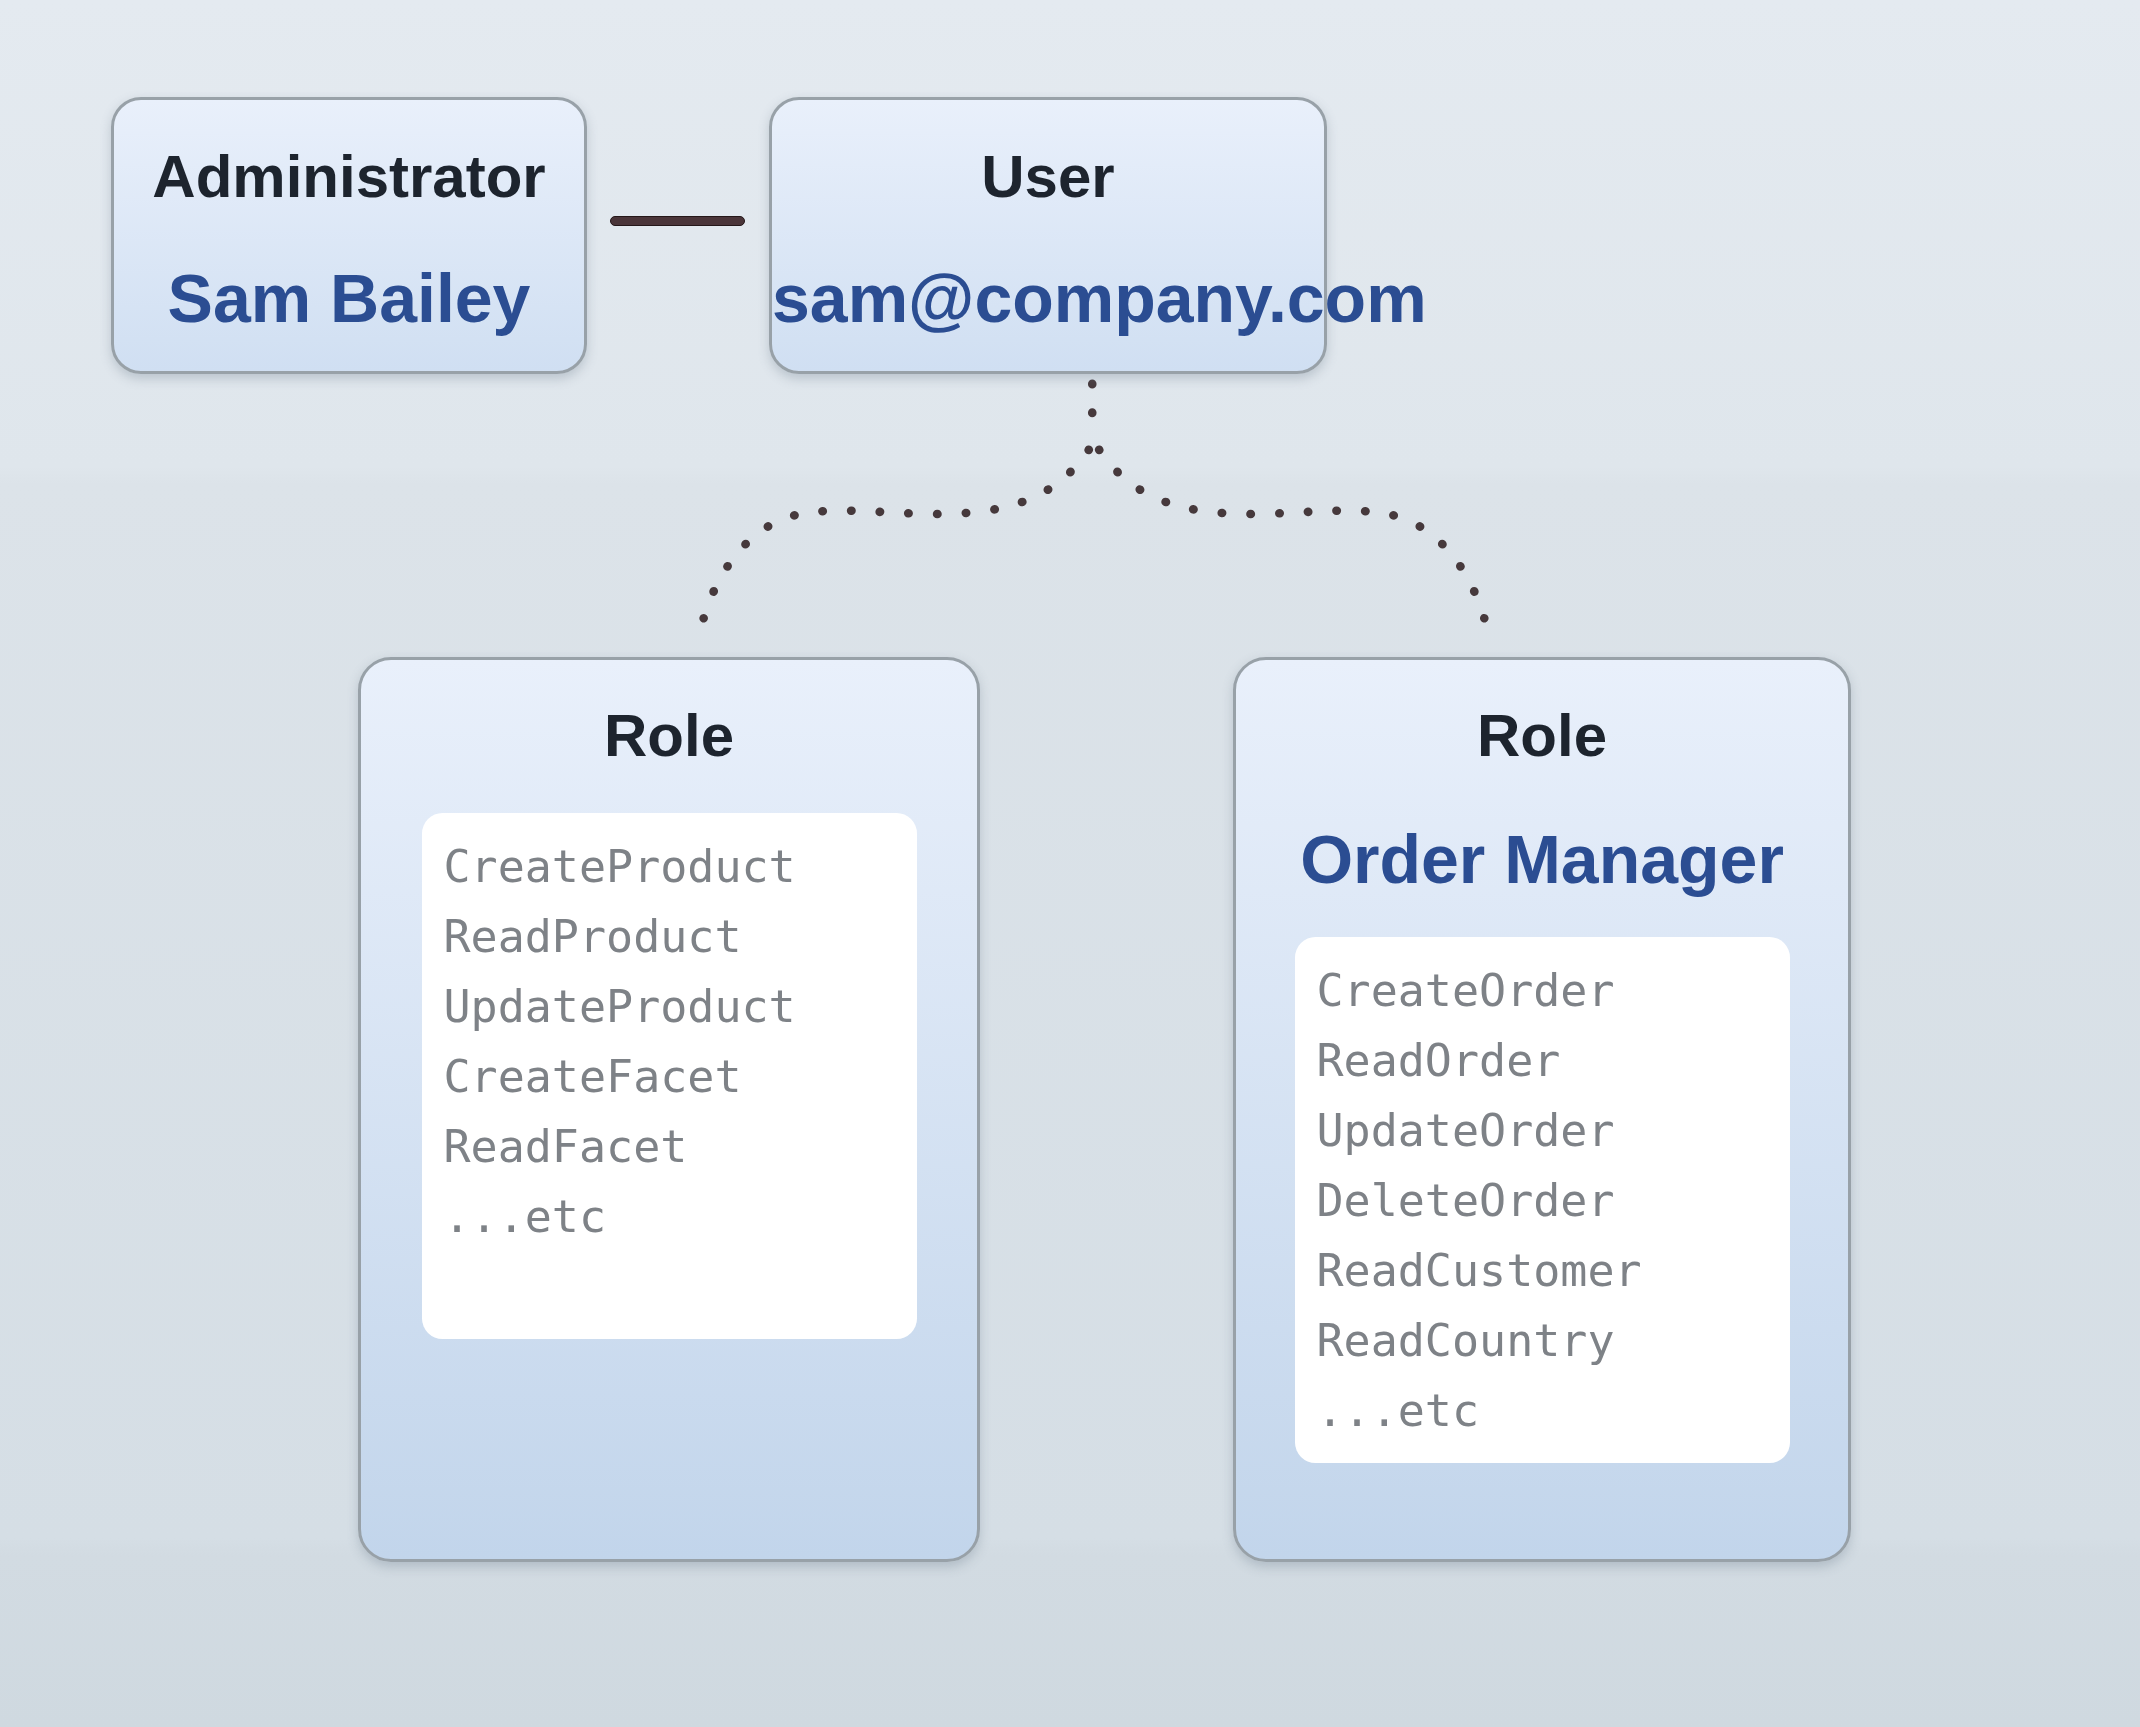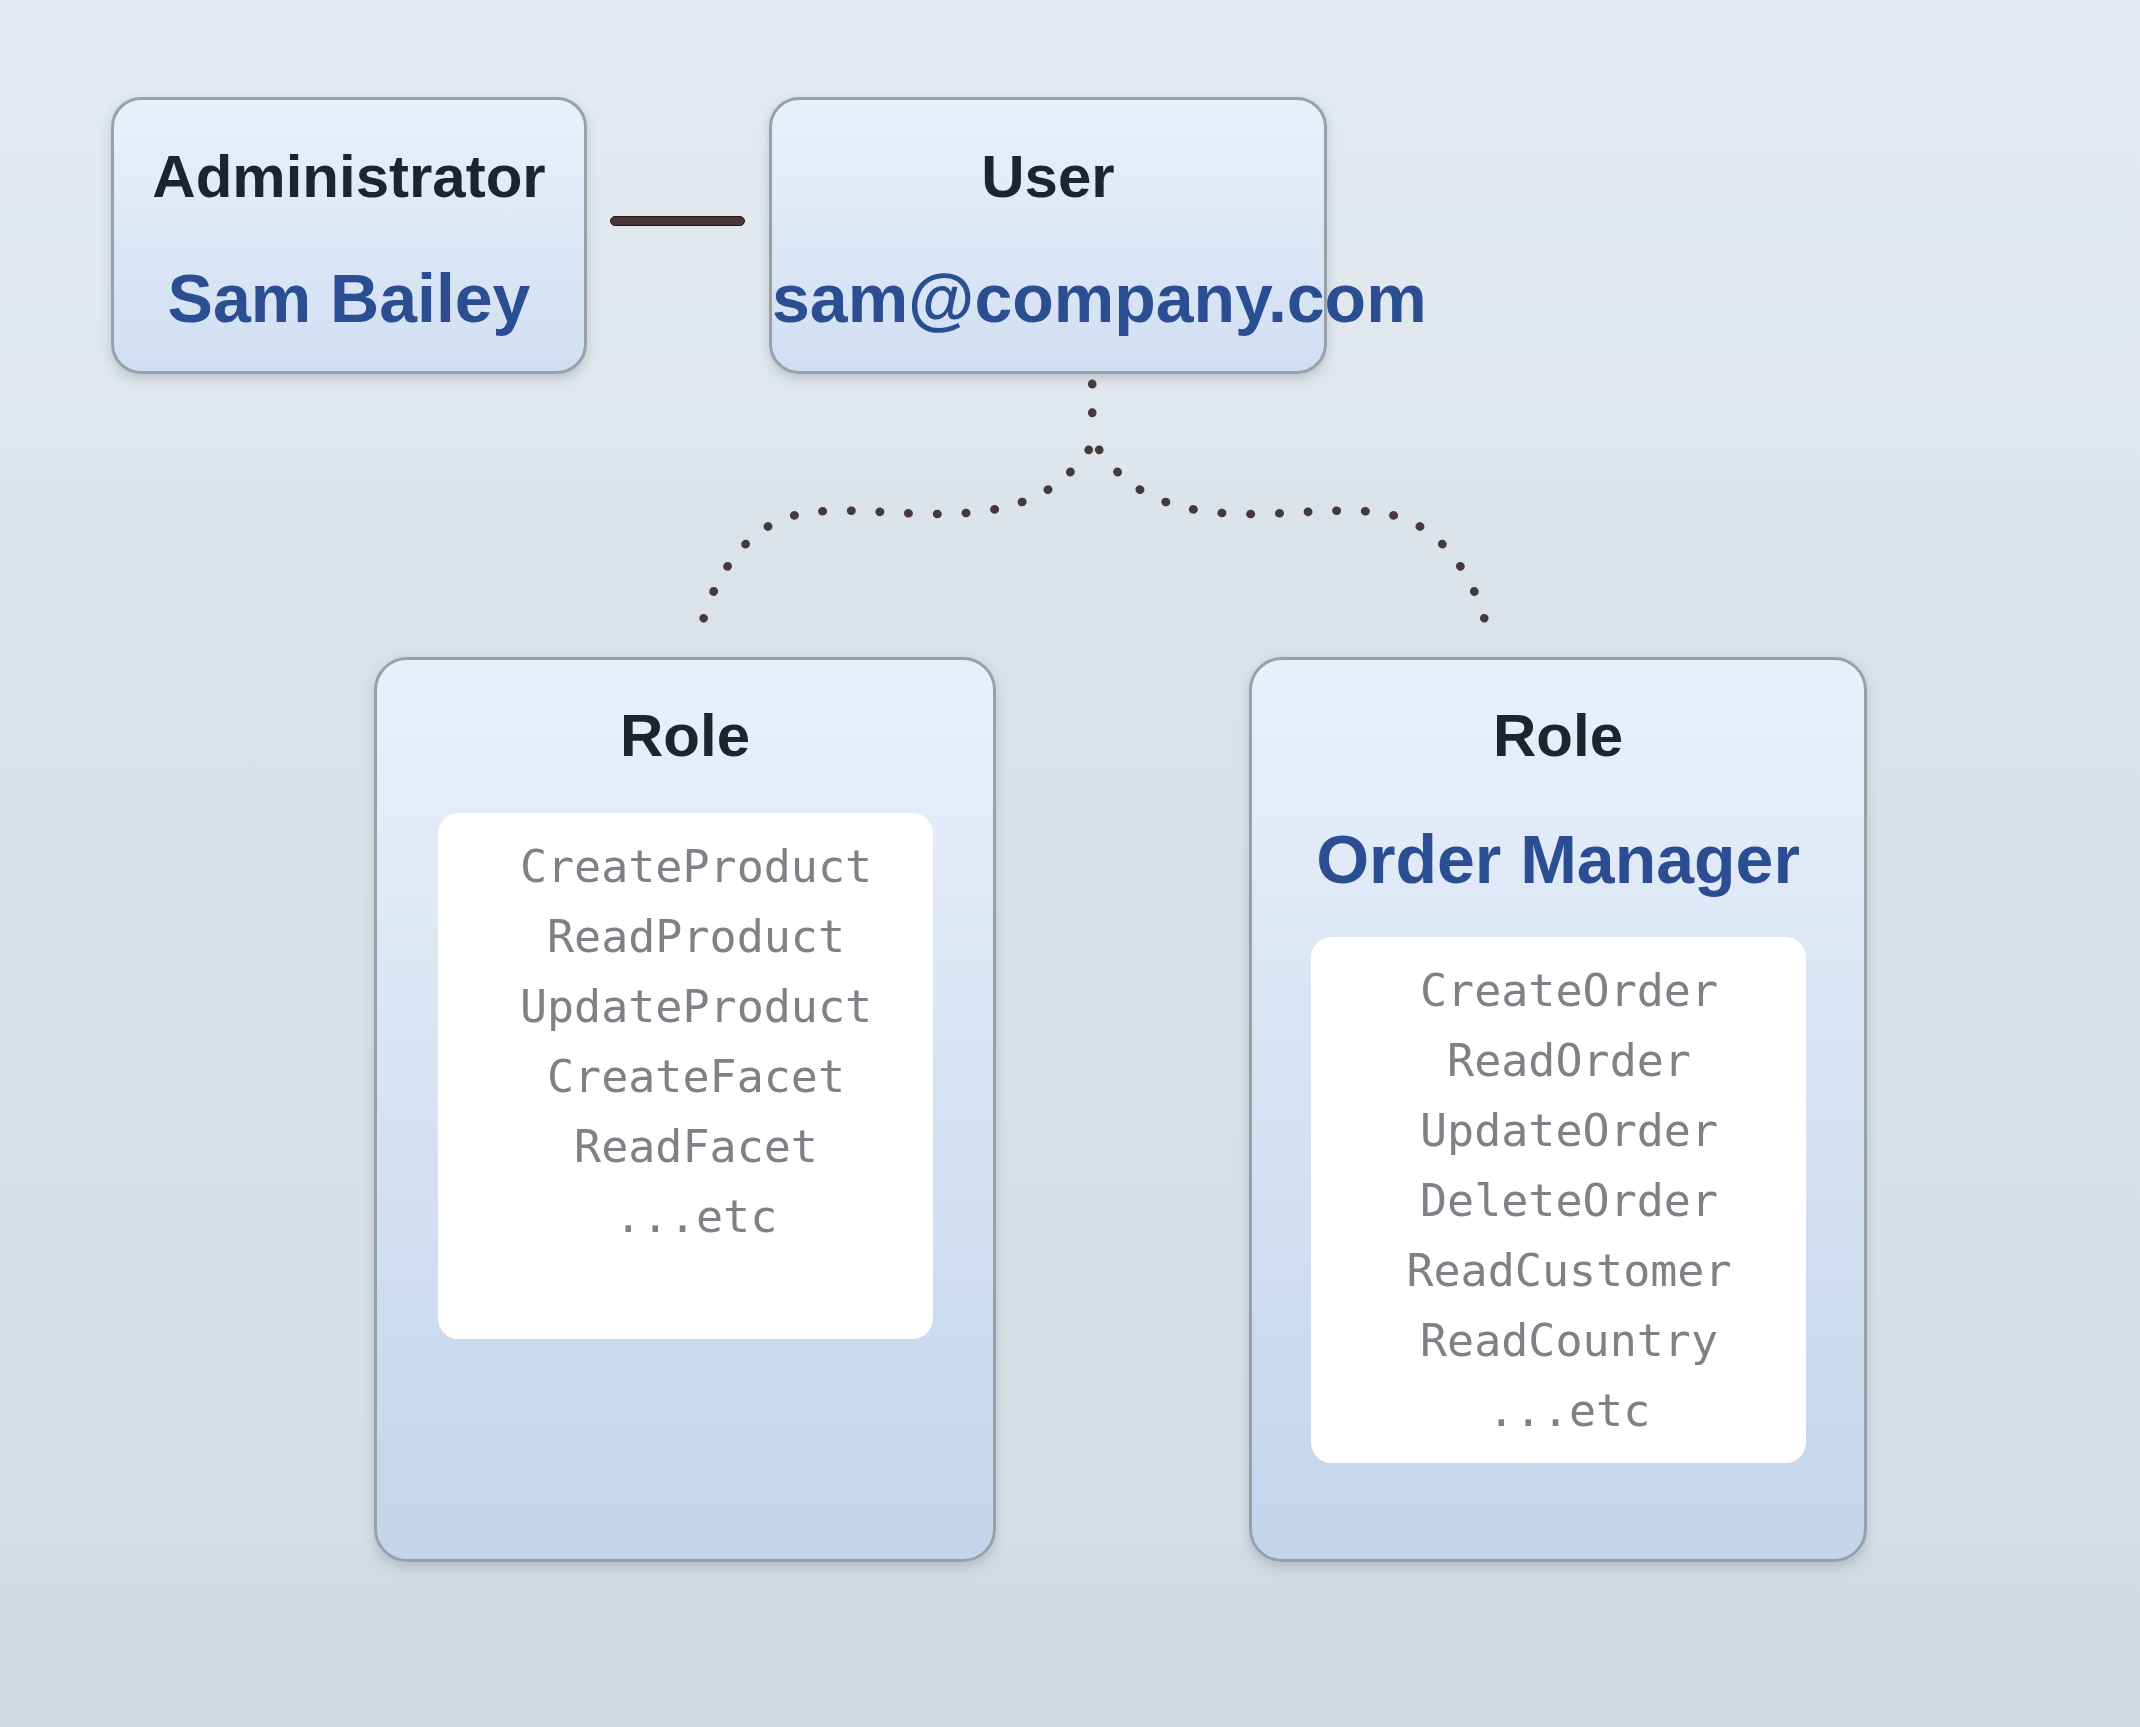--- a/index.html
+++ b/index.html
@@ -56,21 +56,20 @@
     width: 476px; height: 277px;
     background: linear-gradient(180deg, var(--card-fill-top) 0%, var(--entity-fill-bottom) 100%);
     border-radius: 30px;
   }
   #admin-card { left: 111px; top: 97px; }
   #user-card  { left: 769px; top: 97px; width: 558px; }
 
   .role-card {
     width: 622px; height: 905px;
     background: linear-gradient(180deg, var(--card-fill-top) 0%, var(--card-fill-bottom) 100%);
-    margin-left: 16px;
   }
   #role-card-left  { left: 358px;  top: 657px; }
   #role-card-right { left: 1233px; top: 657px; width: 618px; }
 
   .card-title {
     font-size: 60px;
     line-height: 63px;
     font-weight: bold;
     color: var(--title-text);
   }
@@ -85,21 +84,21 @@
   .role-card .card-title   { margin-top: 44px; }
   .role-card .card-value   { margin-top: 61px; }
 
   .perm-panel {
     margin: 46px auto 0 auto;
     width: 495px; height: 526px;
     box-sizing: border-box;
     background: var(--panel-bg);
     border-radius: 20.5px;
     padding: 19px 0 0 22px;
-    text-align: center;
+    text-align: left;
   }
 
   .perm-row {
     font-family: "DejaVu Sans Mono", monospace;
     font-size: 45px;
     line-height: 70px;
     color: var(--permission-text);
     white-space: pre;
   }
 </style>

